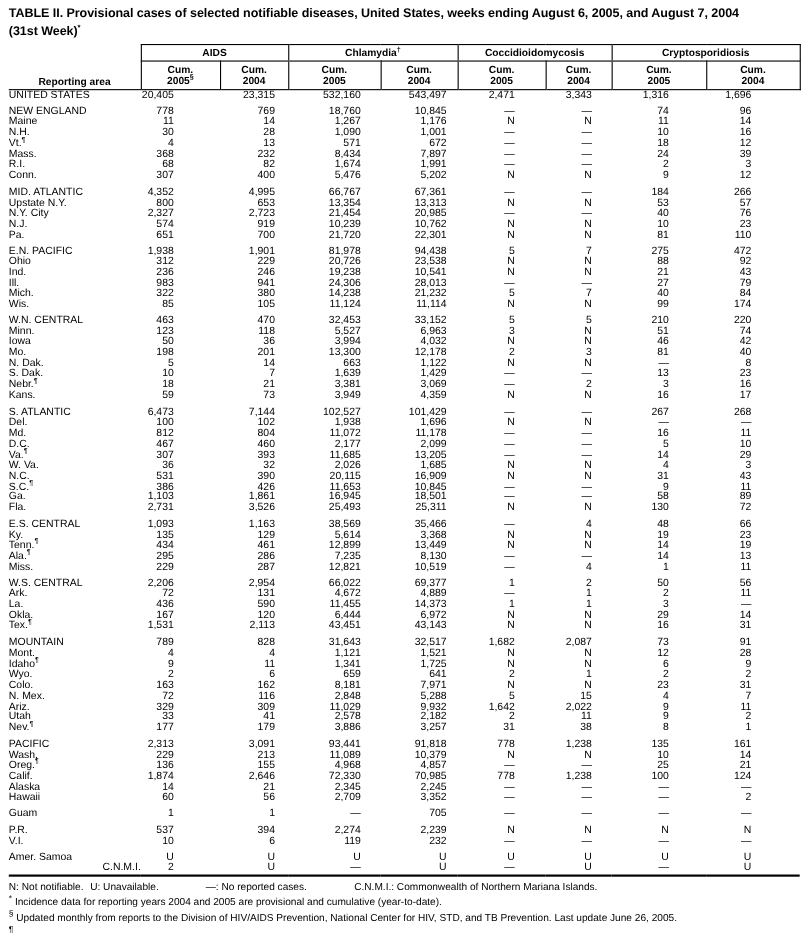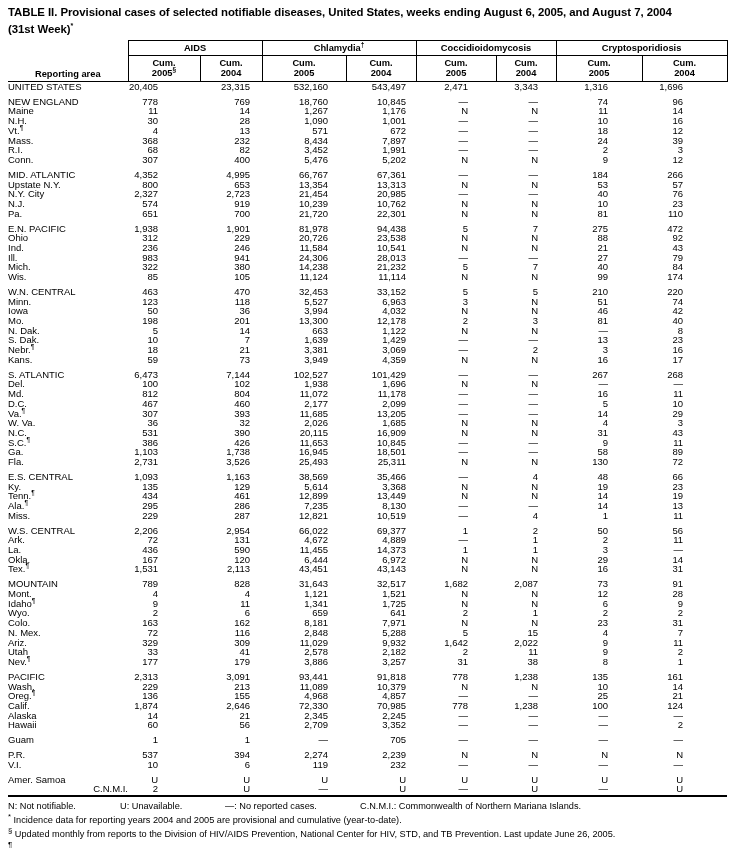--- a/index.html
+++ b/index.html
@@ -20,21 +20,21 @@
   td.lbl{text-align:left;}
   td.num{text-align:right;}
   td.c0{padding-right:42px;} td.c1{padding-right:12px;}
   td.c2{padding-right:18px;} td.c3{padding-right:10px;}
   td.c4{padding-right:28px;} td.c5{padding-right:18px;}
   td.c6{padding-right:34px;} td.c7{padding-right:44px;}
   tr.gap td{padding-top:5.2px;}
   tbody tr.lastrow td{border-bottom:2px solid #000;padding-bottom:1px;text-align:right;}
   .footnotes{margin-top:4px;font-size:9.2px;line-height:10.8px;}
   .legend span{display:inline-block;}
-  .lg0{width:74px;} .lg1{width:105px;margin-left:38px;} .lg2{width:135px;}
+  .lg0{width:74px;} .lg1{width:105px;} .lg2{width:135px;}
   .note i{font-style:italic;}
 </style>
 </head>
 <body>
 
 <div class="page">
 
   <div class="title">
     <span>TABLE II. Provisional cases of selected notifiable diseases, United States, weeks ending August 6, 2005, and August 7, 2004</span><br>
     <span>(31st Week)</span><sup>*</sup>
@@ -138,21 +138,21 @@
           <td class="num c3">7,897</td>
           <td class="num c4">—</td>
           <td class="num c5">—</td>
           <td class="num c6">24</td>
           <td class="num c7">39</td>
         </tr>
         <tr class="">
           <td class="lbl">R.I.</td>
           <td class="num c0">68</td>
           <td class="num c1">82</td>
-          <td class="num c2">3,452</td>
+          <td class="num c2">1,674</td>
           <td class="num c3">1,991</td>
           <td class="num c4">—</td>
           <td class="num c5">—</td>
           <td class="num c6">2</td>
           <td class="num c7">3</td>
         </tr>
         <tr class="">
           <td class="lbl">Conn.</td>
           <td class="num c0">307</td>
           <td class="num c1">400</td>
@@ -237,21 +237,21 @@
           <td class="num c3">23,538</td>
           <td class="num c4">N</td>
           <td class="num c5">N</td>
           <td class="num c6">88</td>
           <td class="num c7">92</td>
         </tr>
         <tr class="">
           <td class="lbl">Ind.</td>
           <td class="num c0">236</td>
           <td class="num c1">246</td>
-          <td class="num c2">11,584</td>
+          <td class="num c2">19,238</td>
           <td class="num c3">10,541</td>
           <td class="num c4">N</td>
           <td class="num c5">N</td>
           <td class="num c6">21</td>
           <td class="num c7">43</td>
         </tr>
         <tr class="">
           <td class="lbl">Ill.</td>
           <td class="num c0">983</td>
           <td class="num c1">941</td>
@@ -456,21 +456,21 @@
           <td class="num c2">11,653</td>
           <td class="num c3">10,845</td>
           <td class="num c4">—</td>
           <td class="num c5">—</td>
           <td class="num c6">9</td>
           <td class="num c7">11</td>
         </tr>
         <tr class="">
           <td class="lbl">Ga.</td>
           <td class="num c0">1,103</td>
-          <td class="num c1">1,738</td>
+          <td class="num c1">1,861</td>
           <td class="num c2">16,945</td>
           <td class="num c3">18,501</td>
           <td class="num c4">—</td>
           <td class="num c5">—</td>
           <td class="num c6">58</td>
           <td class="num c7">89</td>
         </tr>
         <tr class="">
           <td class="lbl">Fla.</td>
           <td class="num c0">2,731</td>

